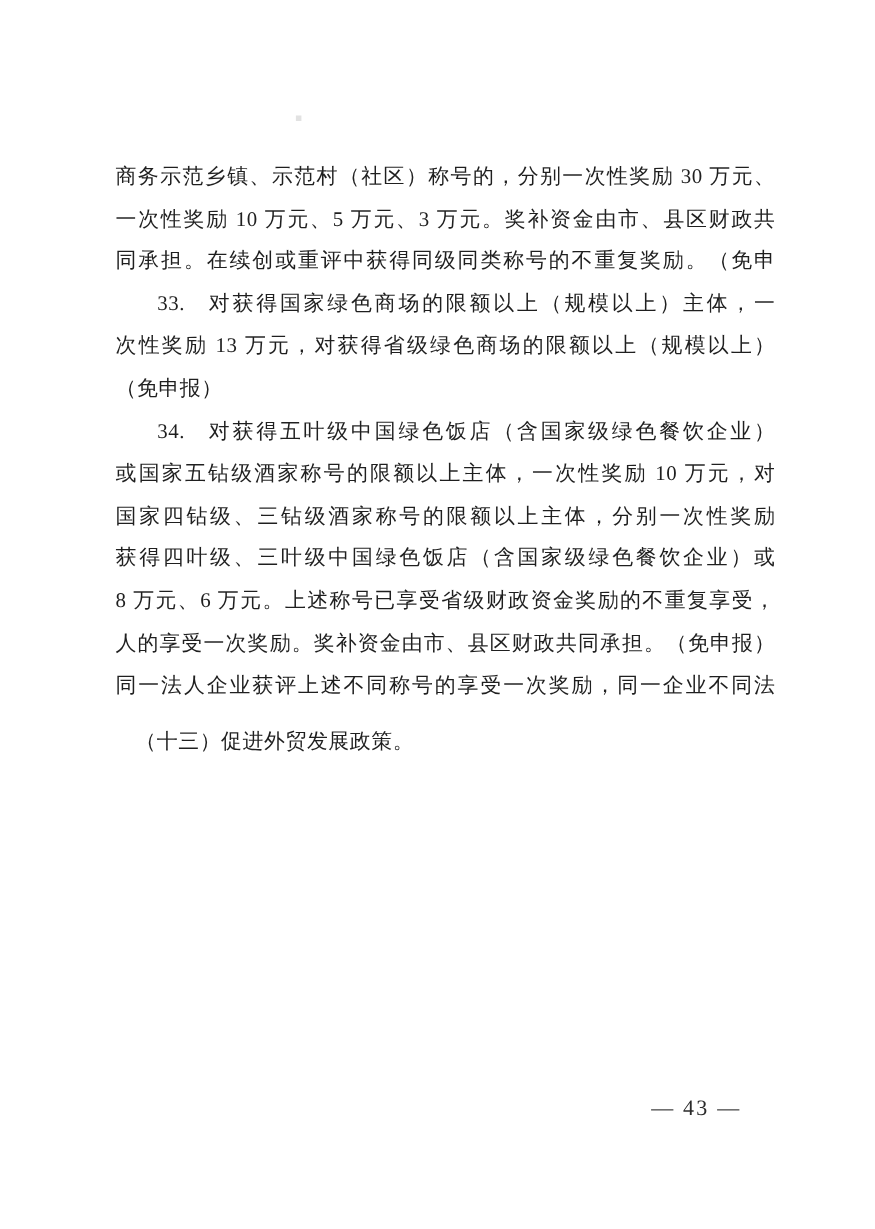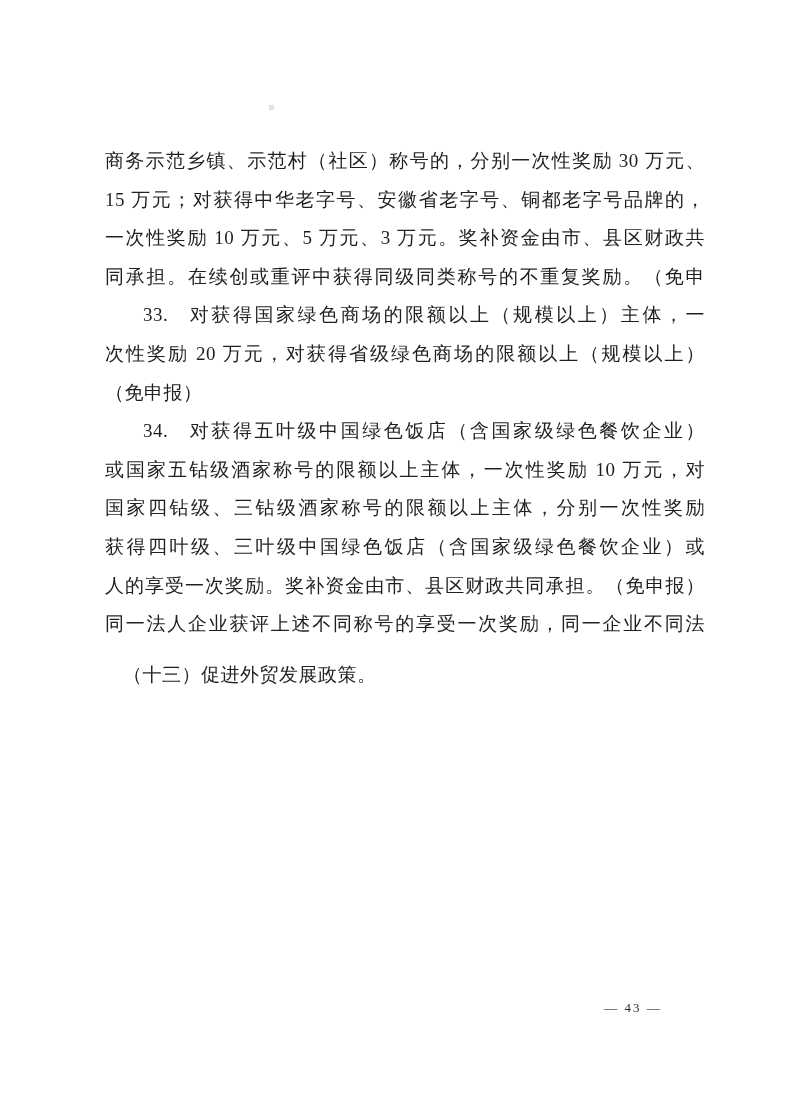--- a/index.html
+++ b/index.html
@@ -40,21 +40,21 @@
   .line.short {
     text-align: right;
     text-align-last: left;
   }
   .page-number {
     position: absolute;
     left: 558px;
     top: 992px;
     width: 150px;
     text-align: center;
-    font-size: 13px;
+    font-size: 20px;
     line-height: 32px;
     letter-spacing: 2px;
     color: #2a2a2a;
   }
   .scan-speck {
     position: absolute;
     left: 269px;
     top: 105px;
     width: 5px;
     height: 5px;
@@ -65,36 +65,36 @@
 <body>
 
 <div class="page">
 
   <div class="scan-speck"></div>
 
   <main class="text-block">
 
     <div class="para">
       <p class="line">商务示范乡镇、示范村（社区）称号的，分别一次性奖励 30 万元、</p>
-      <p class="line">15 万元；对获得中华老字号、安徽省老字号、铜都老字号品牌的，</p>
       <p class="line">一次性奖励 10 万元、5 万元、3 万元。奖补资金由市、县区财政共</p>
       <p class="line">同承担。在续创或重评中获得同级同类称号的不重复奖励。（免申报）</p>
     </div>
 
     <div class="para">
       <p class="line indent">33. 对获得国家绿色商场的限额以上（规模以上）主体，一</p>
-      <p class="line">次性奖励 20 万元，对获得省级绿色商场的限额以上（规模以上）</p>
+      <p class="line">次性奖励 13 万元，对获得省级绿色商场的限额以上（规模以上）</p>
       <p class="line short">（免申报）</p>
     </div>
 
     <div class="para">
       <p class="line indent">34. 对获得五叶级中国绿色饭店（含国家级绿色餐饮企业）</p>
       <p class="line">或国家五钻级酒家称号的限额以上主体，一次性奖励 10 万元，对</p>
       <p class="line">国家四钻级、三钻级酒家称号的限额以上主体，分别一次性奖励</p>
       <p class="line">获得四叶级、三叶级中国绿色饭店（含国家级绿色餐饮企业）或</p>
+      <p class="line">8 万元、6 万元。上述称号已享受省级财政资金奖励的不重复享受，</p>
       <p class="line">人的享受一次奖励。奖补资金由市、县区财政共同承担。（免申报）</p>
       <p class="line">同一法人企业获评上述不同称号的享受一次奖励，同一企业不同法</p>
     </div>
 
     <div class="para">
       <p class="line indent-sm short">（十三）促进外贸发展政策。</p>
     </div>
 
 
   </main>

